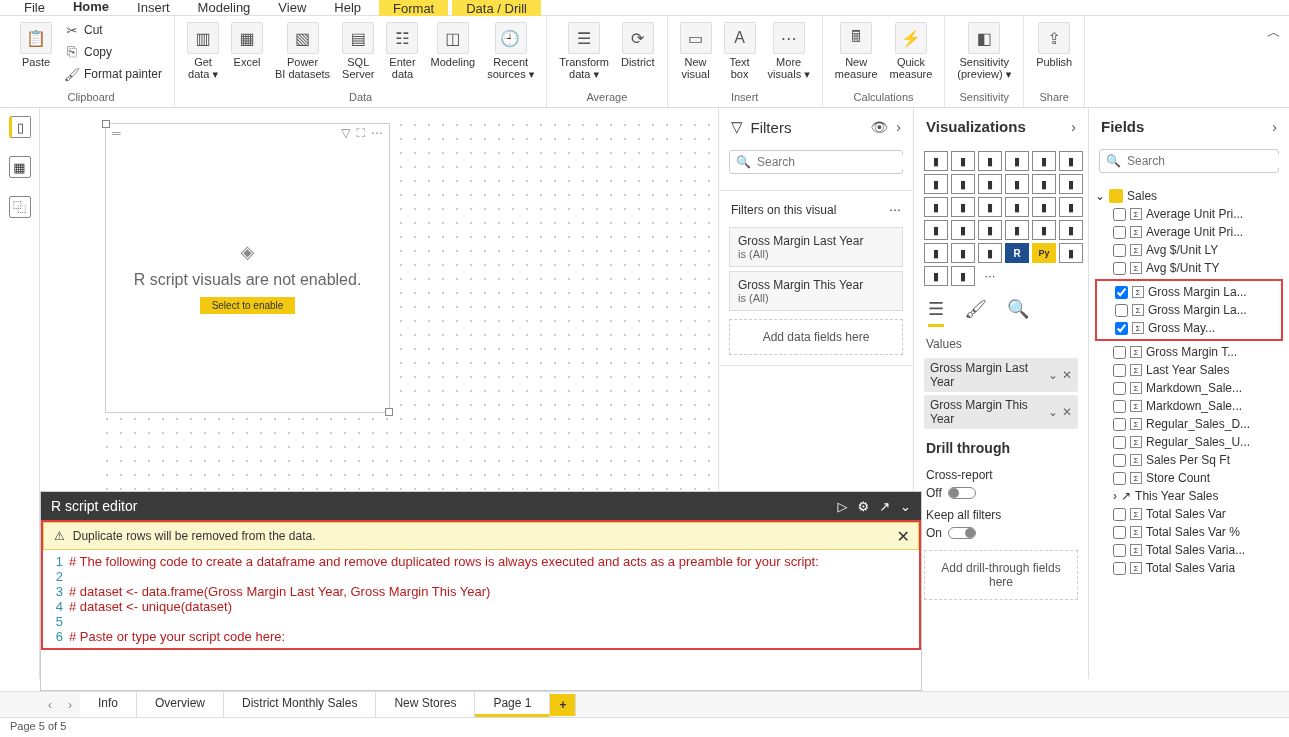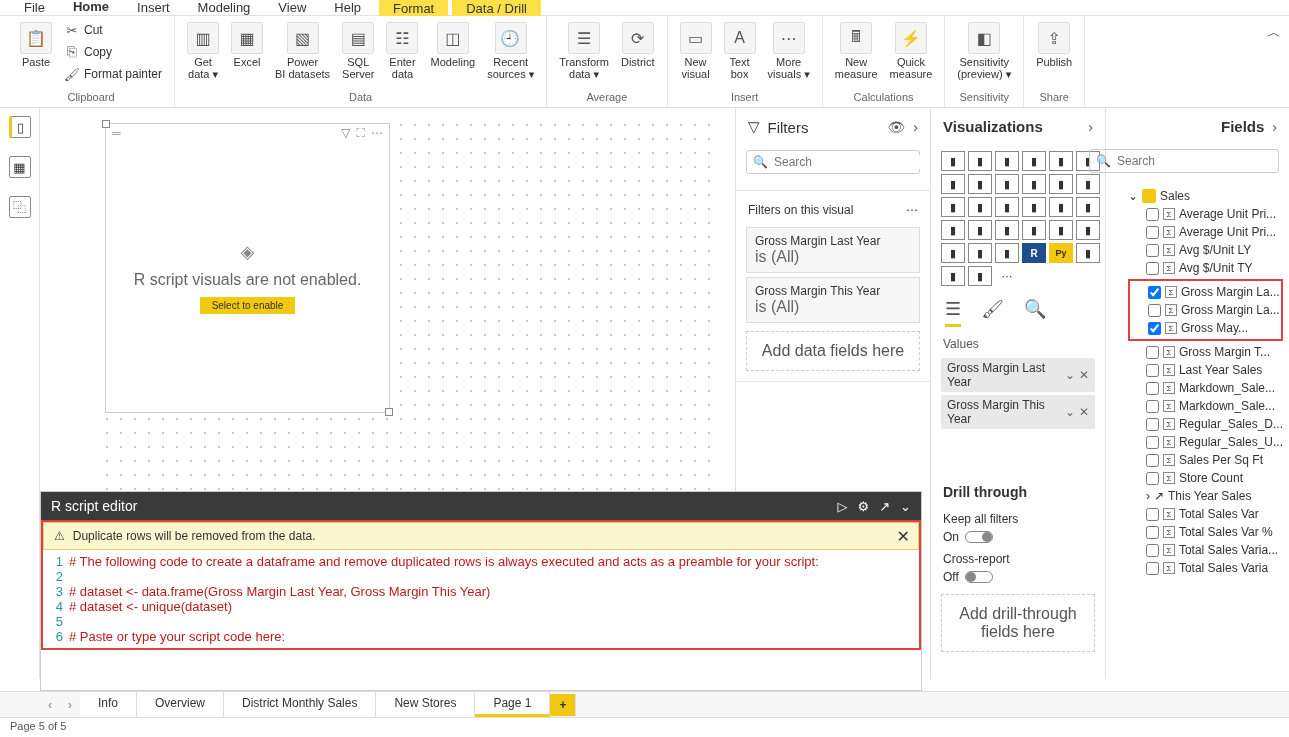--- a/index.html
+++ b/index.html
@@ -45,43 +45,43 @@
 
 .pane { border-left:1px solid #e0e0e0; display:flex; flex-direction:column; }
 .filters-pane { width:195px; }
 .pane-header { display:flex; align-items:center; padding:10px 12px; gap:8px; font-size:15px; }
 .pane-header .grow { flex:1; }
 .pane-header-icon { font-size:14px; color:#555; cursor:pointer; }
 .search-box { margin:4px 10px 10px 10px; border:1px solid #ccc; border-radius:3px; display:flex; align-items:center; padding:4px 6px; gap:6px; }
 .search-box input { border:none; outline:none; flex:1; font-size:12px; }
 .filter-section-title { padding:6px 12px; font-size:12px; color:#333; display:flex; justify-content:space-between; align-items:center; }
 .filter-card { margin:4px 10px; border:1px solid #ddd; background:#f7f7f7; padding:6px 8px; font-size:12px; }
-.filter-card-sub { color:#666; font-size:16px; }
-.add-fields { margin:4px 10px; border:1px dashed #ccc; padding:10px 8px; text-align:center; font-size:16px; color:#555; }
+.filter-card-sub { color:#666; font-size:11px; }
+.add-fields { margin:4px 10px; border:1px dashed #ccc; padding:10px 8px; text-align:center; font-size:12px; color:#555; }
 .divider { height:1px; background:#e5e5e5; margin:6px 0; }
 
 
 .viz-pane { width:175px; }
 .viz-grid { display:grid; grid-template-columns:repeat(6,24px); gap:3px; padding:6px 10px; }
 .viz-cell { width:24px; height:20px; border:1px solid #888; cursor:pointer; display:flex; align-items:center; justify-content:center; font-size:11px; background:#fff; }
 .viz-cell.py { background:#f2c811; color:#333; border-color:#f2c811; font-size:9px; font-weight:bold; }
 .viz-cell.r { background:#1e4e8c; color:#fff; border-color:#1e4e8c; font-size:10px; font-weight:bold; }
 .viz-tools { display:flex; gap:20px; padding:6px 14px; font-size:18px; color:#555; }
 .viz-tools .active-tool { border-bottom:3px solid #f2c811; padding-bottom:4px; }
 .viz-section-label { padding:4px 12px; font-size:12px; color:#555; }
 .pill { margin:3px 10px; background:#e8e8e8; border-radius:2px; padding:3px 6px; font-size:12px; display:flex; align-items:center; justify-content:space-between; }
 .pill-close { cursor:pointer; color:#666; display:flex; gap:4px; }
-.drill-title { padding:8px 12px; font-size:14px; font-weight:600;margin-top:44px; }
+.drill-title { padding:8px 12px; font-size:14px; font-weight:600; }
 .drill-row { padding:4px 12px; font-size:12px; display:flex; flex-direction:column; gap:4px; }
 .toggle { width:28px; height:12px; border:1px solid #888; border-radius:6px; position:relative; }
 .toggle::after { content:''; position:absolute; width:10px; height:10px; background:#888; border-radius:50%; top:0; }
 .toggle.off::after { left:0; } .toggle.on::after { right:0; }
 
 
-.fields-pane { width:184px;align-items:flex-end; }
+.fields-pane { width:201px; }
 .field-tree { padding:4px 6px; font-size:12px; overflow:hidden; }
 .field-table { display:flex; align-items:center; gap:4px; padding:2px 0; cursor:pointer; }
 .field-table-icon { width:14px; height:14px; background:#f2c811; border-radius:2px; }
 .field-item { display:flex; align-items:center; gap:4px; padding:2px 0 2px 18px; cursor:pointer; white-space:nowrap; overflow:hidden; text-overflow:ellipsis; }
 .field-item input { margin:0; }
 .field-icon { width:12px; height:12px; border:1px solid #888; font-size:8px; display:flex; align-items:center; justify-content:center; }
 .red-box { border:2px solid #e04040; padding:2px 0; margin:2px 0; }
 
 
 .r-editor { position:absolute; left:40px; right:367px; bottom:46px; height:200px; display:flex; flex-direction:column; background:#fff; border:1px solid #ccc; }
@@ -355,31 +355,31 @@
         <div class="pill">
           <span>Gross Margin This Year</span>
           <span class="pill-close">
             <span>⌄</span>
             <span>✕</span>
           </span>
         </div>
       </div>
     <div class="drill-title">Drill through</div>
     <div class="drill-row">
+        <span>Cross-report</span>
+        <div style="display:flex;gap:6px;align-items:center">
+          <span>Off</span>
+          <div class="toggle off"></div>
+        </div>
+      </div>
+    <div class="drill-row">
         <span>Keep all filters</span>
         <div style="display:flex;gap:6px;align-items:center">
           <span>On</span>
           <div class="toggle on"></div>
-        </div>
-      </div>
-    <div class="drill-row">
-        <span>Cross-report</span>
-        <div style="display:flex;gap:6px;align-items:center">
-          <span>Off</span>
-          <div class="toggle off"></div>
         </div>
       </div>
     <div class="add-fields" style="margin-top:6px">Add drill-through fields here</div>
   </div>
 
   <div class="pane fields-pane">
     <div class="pane-header">
         <span class="grow" style="font-weight:600">Fields</span>
         <span class="pane-header-icon">›</span>
       </div>

